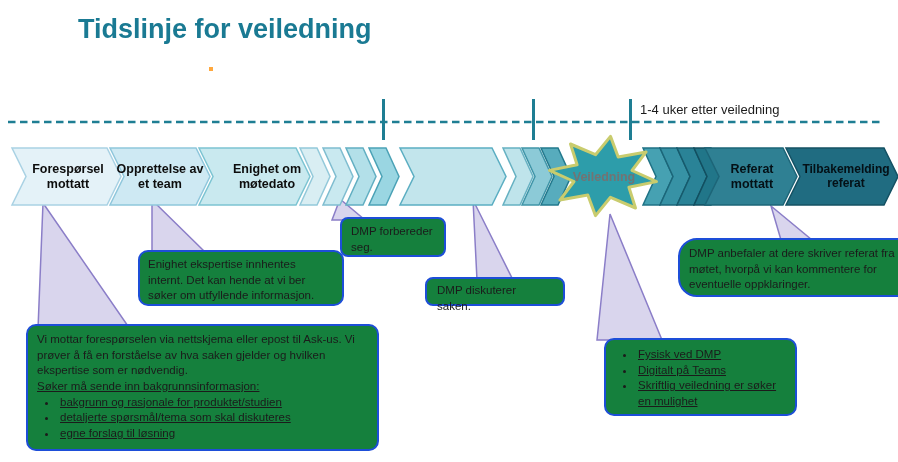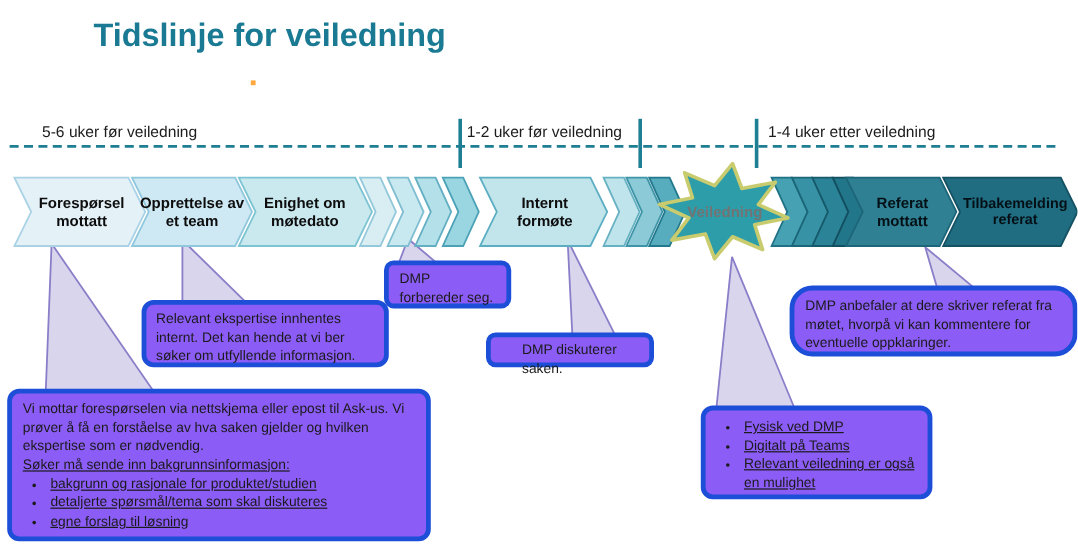--- a/index.html
+++ b/index.html
@@ -21,22 +21,22 @@
     display:flex;align-items:center;justify-content:center;
     text-align:center;font-weight:bold;font-size:12.5px;line-height:1.13;color:#0d0d0d;
   }
   .step-label.dark{color:#041016;}
   .star-label{
     position:absolute;left:553px;top:158px;width:102px;height:38px;
     display:flex;align-items:center;justify-content:center;
     font-weight:bold;font-size:12.5px;color:#737373;text-align:center;
   }
   .callout{
-    position:absolute;background:#8b5cf6;border:4px solid #1d4ed8;border-radius:10px;
-    font-size:11.5px;line-height:1.36;color:#1b1b1b;padding:5px 9px;box-sizing:border-box;
+    position:absolute;background:#15803d;border:2px solid #1d4ed8;border-radius:10px;
+    font-size:11.5px;line-height:1.36;color:#1b1b1b;padding:5px 9px;box-sizing:border-box;margin-left:20px;
   }
   .callout.small{border-radius:8px;}
   .callout ul{margin:0;padding-left:20px;}
   .callout li{padding-left:3px;text-decoration:underline;}
   .callout li::marker{font-size:9px;}
   .underline{text-decoration:underline;}
 </style>
 </head>
 <body>
 
@@ -78,59 +78,56 @@
 
     <polygon points="705,148 783,148 797,176.5 783,205 705,205 719,176.5" fill="#2F8093" stroke="#1D6578" stroke-width="1.5"></polygon>
     <polygon points="786,148 884,148 898,176.5 884,205 786,205 800,176.5" fill="#206C81" stroke="#145163" stroke-width="1.5"></polygon>
 
     <polygon points="610.5,136.4 618.2,157.0 646.1,151.9 632.0,170.5 656.5,181.6 628.9,187.2 635.5,208.0 610.5,197.3 595.5,215.6 587.8,195.0 559.9,200.1 574.0,181.5 549.5,170.4 577.1,164.8 570.5,144.0 595.5,154.7" fill="#2D9DAA" stroke="#C9CC6E" stroke-width="3" stroke-linejoin="round"></polygon>
   </svg>
 
   <div class="title">Tidslinje for veiledning</div>
   <div class="orange-dot"></div>
 
-  <div class="phase-label" style="left:35px;">5-6 uker før veiledning</div>
-  <div class="phase-label" style="left:389px;">1-2 uker før veiledning</div>
   <div class="phase-label" style="left:640px;">1-4 uker etter veiledning</div>
 
   <div class="step-label" style="left:24px;width:88px;">Forespørsel mottatt</div>
   <div class="step-label" style="left:116px;width:88px;">Opprettelse av et team</div>
-  <div class="step-label" style="left:204px;width:100px;">Enighet om møtedato</div>
-  <div class="step-label" style="left:410px;width:88px;">Internt formøte</div>
+  <div class="step-label" style="left:217px;width:100px;">Enighet om møtedato</div>
   <div class="star-label">Veiledning</div>
   <div class="step-label dark" style="left:714px;width:76px;">Referat mottatt</div>
   <div class="step-label dark" style="left:795px;width:102px;font-size:12px;">Tilbakemelding referat</div>
 
   <div class="callout small" style="left:320px;top:217px;width:106px;height:40px;">
     <span>DMP forbereder seg.</span>
   </div>
 
   <div class="callout" style="left:118px;top:250px;width:206px;height:56px;padding:5px 8px;">
-    <span>Relevant ekspertise innhentes internt. Det kan hende at vi ber søker om utfyllende informasjon.</span>
+    <span>Enighet ekspertise innhentes internt. Det kan hende at vi ber søker om utfyllende informasjon.</span>
   </div>
 
-  <div class="callout small" style="left:405px;top:277px;width:140px;height:29px;padding:4px 26px;">
+  <div class="callout small" style="left:405px;top:277px;width:140px;height:29px;padding:4px 10px;">
     <span>DMP diskuterer saken.</span>
   </div>
 
   <div class="callout" style="left:6px;top:324px;width:353px;height:127px;padding:6px 9px;">
     <div>Vi mottar forespørselen via nettskjema eller epost til Ask-us. Vi prøver å få en forståelse av hva saken gjelder og hvilken ekspertise som er nødvendig.</div>
     <div class="underline">Søker må sende inn bakgrunnsinformasjon:</div>
     <ul>
       <li>bakgrunn og rasjonale for produktet/studien</li>
       <li>detaljerte spørsmål/tema som skal diskuteres</li>
       <li>egne forslag til løsning</li>
     </ul>
   </div>
 
   <div class="callout" style="left:584px;top:338px;width:193px;height:78px;padding:7px 9px;">
     <ul>
       <li>Fysisk ved DMP</li>
       <li>Digitalt på Teams</li>
-      <li>Relevant veiledning er også en mulighet</li>
+      <li>Skriftlig veiledning er søker en mulighet</li>
     </ul>
   </div>
 
   <div class="callout" style="left:658px;top:238px;width:240px;height:59px;padding:6px 9px;border-radius:19px;">
     <span>DMP anbefaler at dere skriver referat fra møtet, hvorpå vi kan kommentere for eventuelle oppklaringer.</span>
   </div>
 
 </div>
 
 </body></html>

